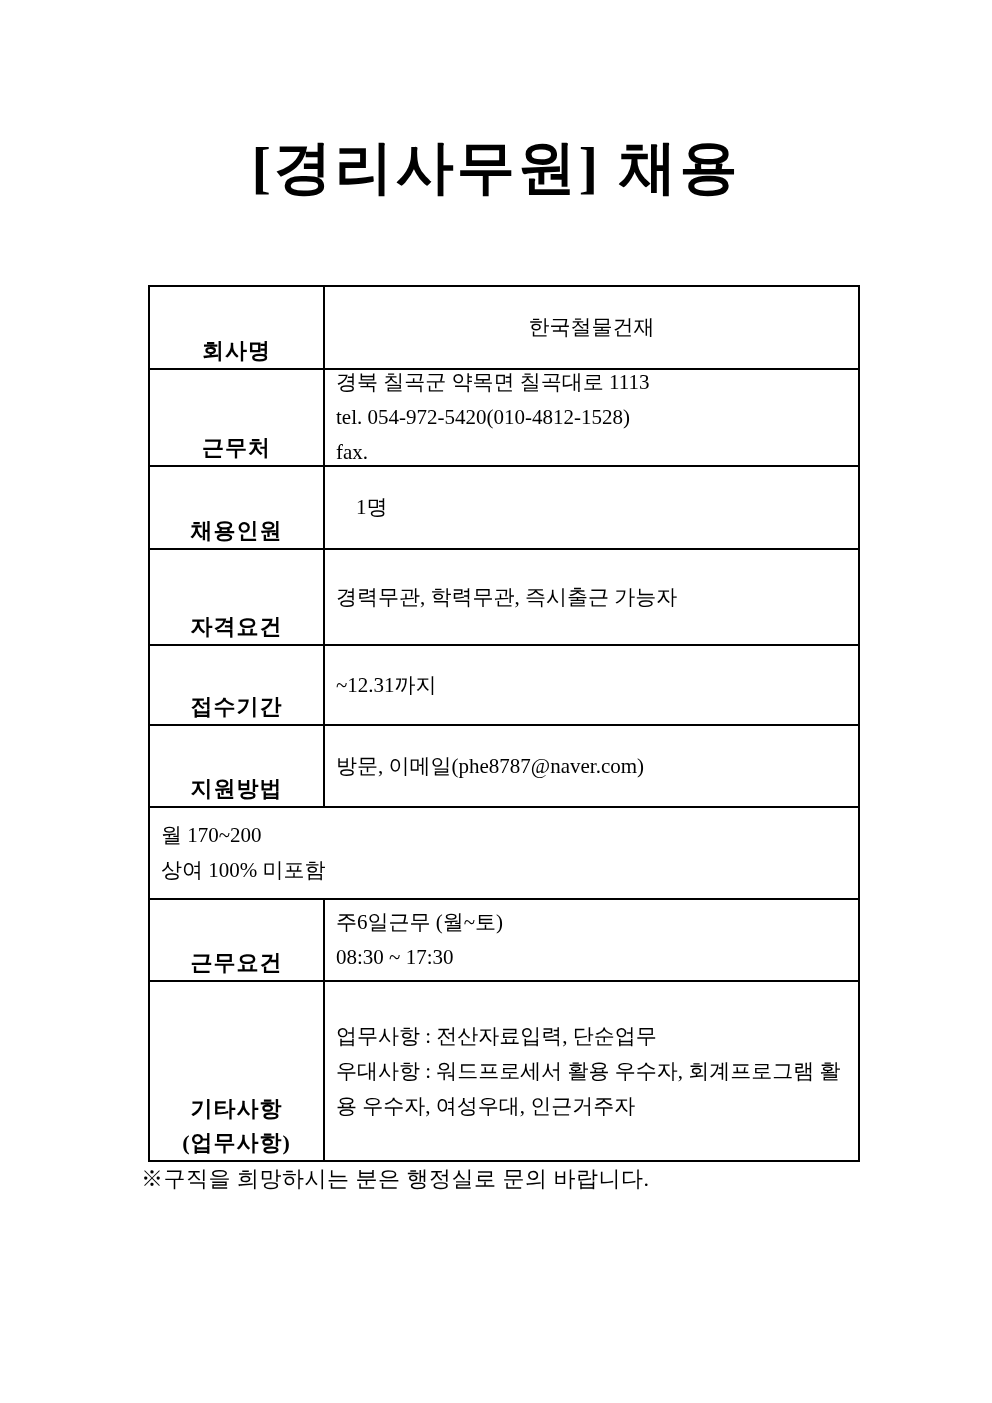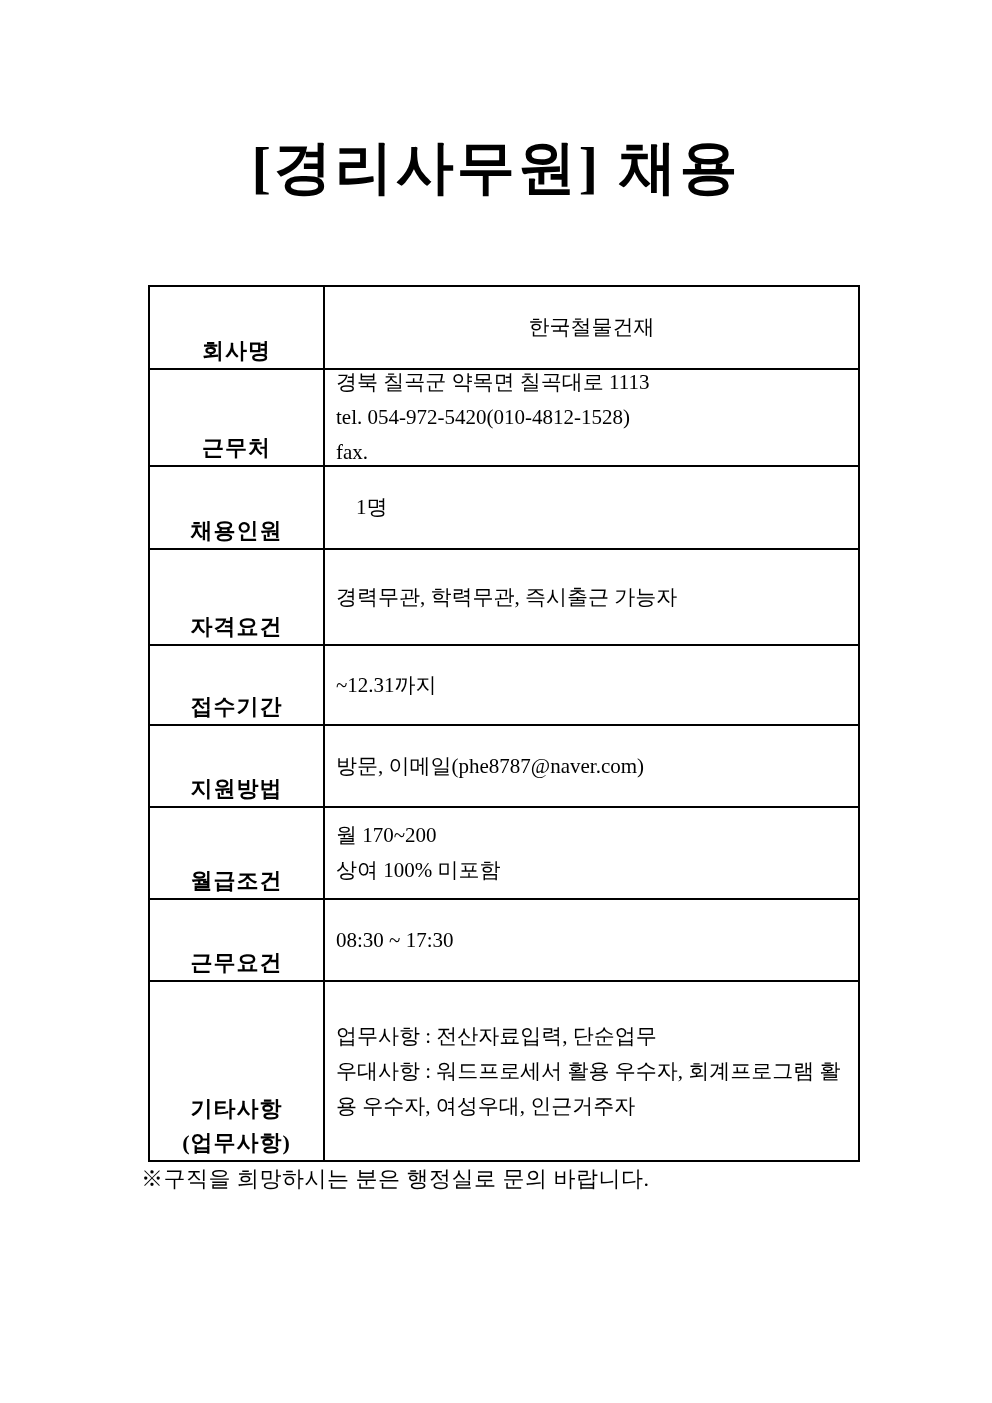--- a/index.html
+++ b/index.html
@@ -144,33 +144,31 @@
       </div>
       <div class="row">
         <div class="cell label">
           <div>지원방법</div>
         </div>
         <div class="cell content">
           <div>방문, 이메일(phe8787@naver.com)</div>
         </div>
       </div>
       <div class="row">
-        <div class="cell label">
-          <div>월급조건</div>
-        </div>
         <div class="cell content">
           <div>월 170~200</div>
           <div>상여 100% 미포함</div>
         </div>
       </div>
       <div class="row">
         <div class="cell label">
           <div>근무요건</div>
         </div>
         <div class="cell content">
+          <div>주6일근무 (월~토)</div>
           <div>08:30 ~ 17:30</div>
         </div>
       </div>
       <div class="row">
         <div class="cell label">
           <div>기타사항</div>
           <div>(업무사항)</div>
         </div>
         <div class="cell content">
           <div>업무사항 : 전산자료입력, 단순업무</div>

